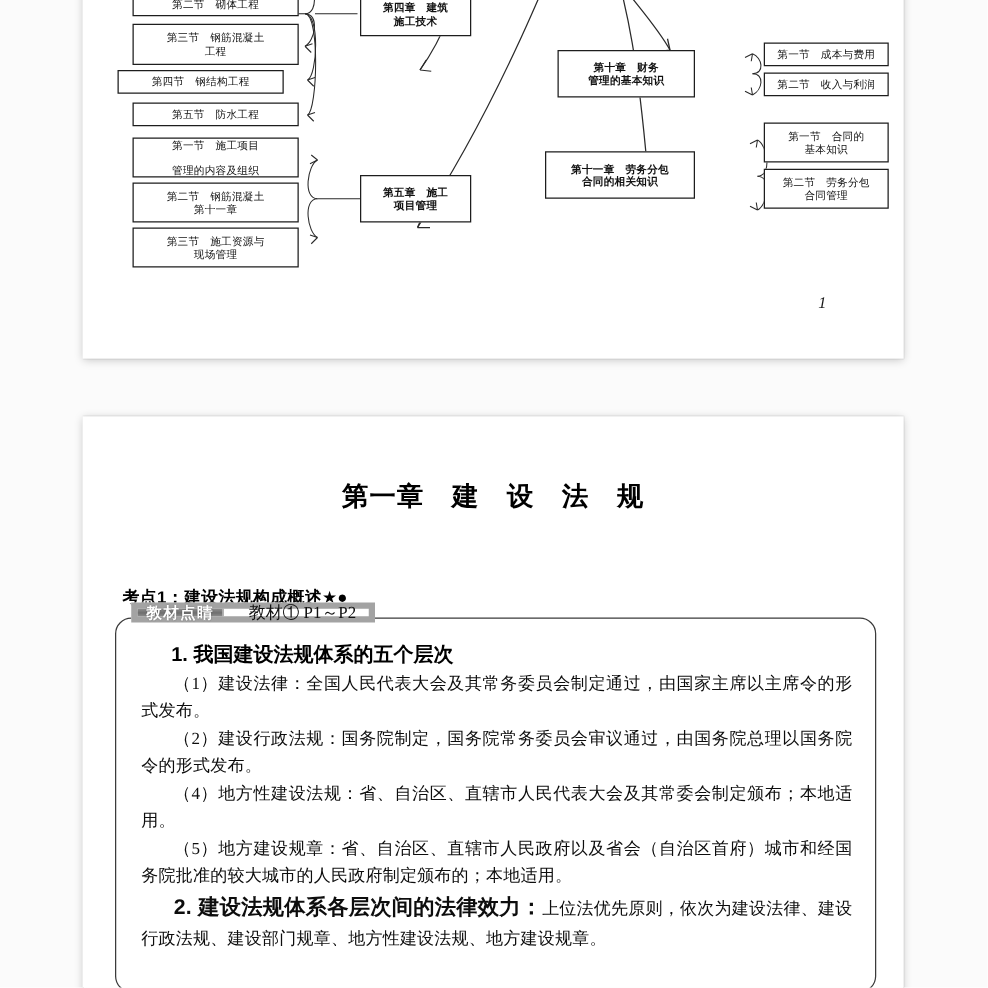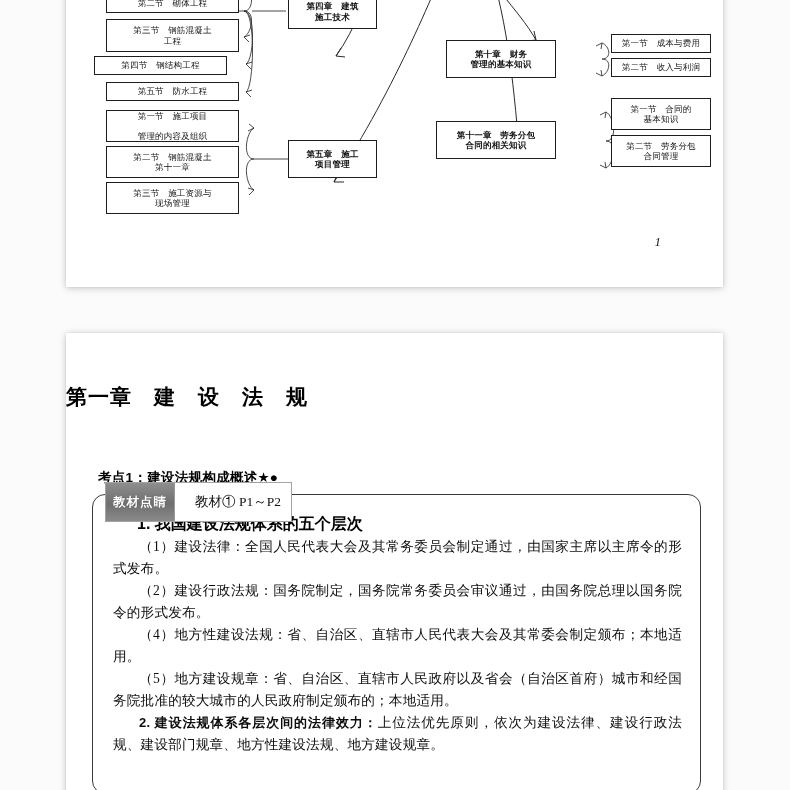--- a/index.html
+++ b/index.html
@@ -43,20 +43,21 @@
   svg.wires path.thin{stroke-width:.85;}
   .folio{
     position:absolute;right:62px;top:466px;
     font-style:italic;font-size:13px;color:#1a1a1a;
     font-family:"Liberation Serif","DejaVu Serif",serif;
   }
   
   #page-two{ left:66px; top:333px; width:657px; height:520px; }
   .chapter-title{
     margin:50px 0 0 0;
+    text-align:center;
     font-family:"Liberation Sans","DejaVu Sans",sans-serif;
     font-weight:bold;
     font-size:21px;
     letter-spacing:1px;
     color:#000;
   }
   .kaodian{
     margin:58px 0 0 32px;
     font-family:"Liberation Sans","DejaVu Sans",sans-serif;
     font-weight:bold;
@@ -73,22 +74,22 @@
     min-height:300px;
     padding:17px 18px 8px 20px;
     box-sizing:border-box;
   }
   .card-tab{
     position:absolute;
     left:12px; top:-13px;
     display:flex;
     align-items:stretch;
     background:#fff;
-    border:1px solid #a3a3a3;
-    height:40px;
+    border:5px solid #a3a3a3;
+    height:16px;
     box-sizing:border-box;
   }
   .tab-badge{
     background:linear-gradient(180deg,#8e8e8e 0%,#6f6f6f 55%,#8a8a8a 100%);
     color:#fff;
     font-family:"Liberation Sans","DejaVu Sans",sans-serif;
     font-weight:bold;
     font-size:12.5px;
     letter-spacing:1px;
     padding:0 7px;
@@ -116,21 +117,21 @@
     font-family:"Liberation Serif","DejaVu Serif",serif;
     font-size:13.6px;
     line-height:1.62;
     color:#0d0d0d;
     text-align:justify;
     text-indent:26px;
     margin:0;
     letter-spacing:.2px;
   }
   .para.run{ text-indent:26px; }
-  .para b{ font-family:"Liberation Sans","DejaVu Sans",sans-serif; font-size:13px; }
+  .para b{ font-family:"Liberation Sans","DejaVu Sans",sans-serif; font-size:17px; }
 </style>
 </head>
 <body>
 
 <div class="page" id="page-one">
 
   <div class="diagram">
 
     <svg class="wires" viewBox="0 0 657 519">
 

